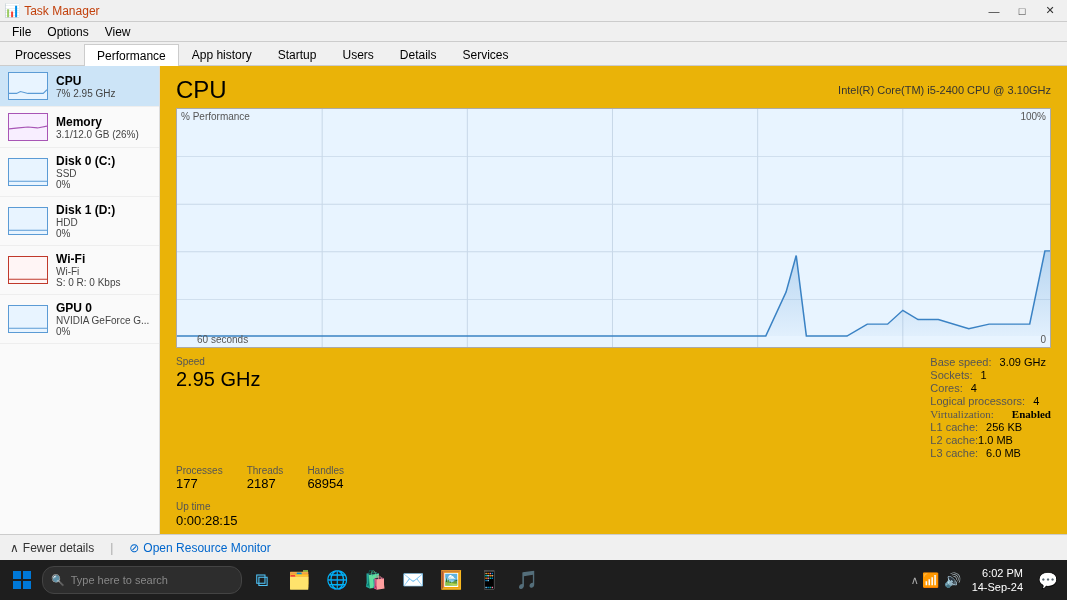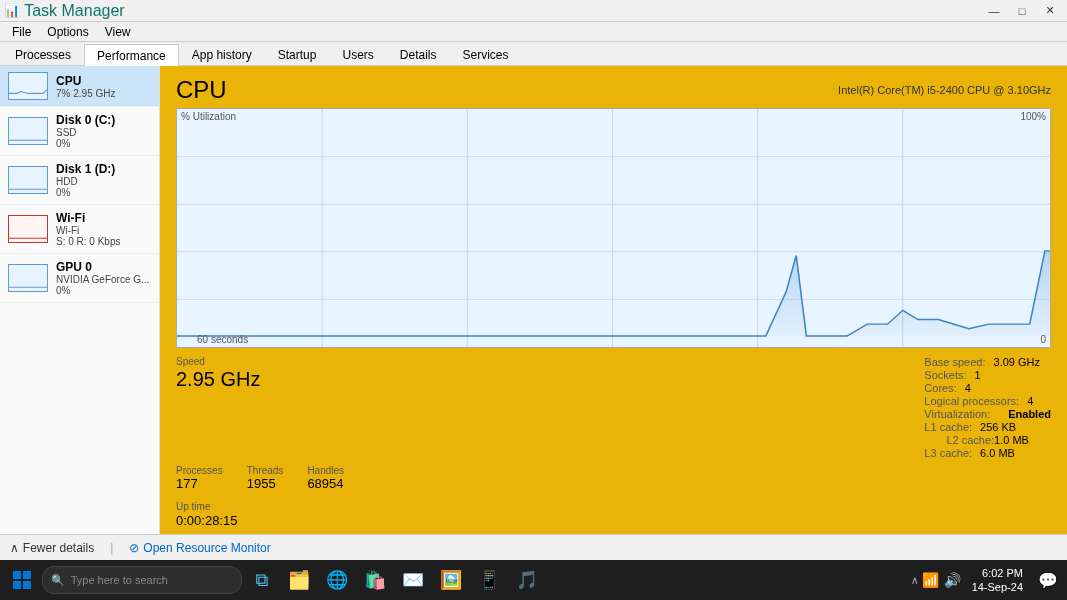--- a/index.html
+++ b/index.html
@@ -18,22 +18,22 @@
     .title-bar {
       background: #f0f0f0;
       height: 22px;
       display: flex;
       align-items: center;
       padding: 0 4px;
       border-bottom: 1px solid #ccc;
     }
     .title-bar-text {
       flex: 1;
-      font-size: 16px;
-      color: #0f766e;
+      font-size: 12px;
+      color: #c2410c;
     }
     .title-bar-controls {
       display: flex;
       gap: 2px;
     }
     .title-btn {
       width: 26px;
       height: 18px;
       border: none;
       background: transparent;
@@ -400,20 +400,32 @@
           <rect width="40" height="28" fill="#e8f4ff"></rect>
           <polyline points="0,22 8,22 12,20 16,21 20,22 24,22 28,22 32,22 36,22 40,18" fill="none" stroke="#5b9bd5" stroke-width="1.2"></polyline>
         </svg>
       </div>
       <div class="sidebar-info">
         <div class="sidebar-title">CPU</div>
         <div class="sidebar-sub">7% 2.95 GHz</div>
       </div>
     </div>
 
+    <div class="sidebar-item">
+      <div class="sidebar-thumb thumb-mem">
+        <svg viewBox="0 0 40 28" preserveAspectRatio="none">
+          <rect width="40" height="28" fill="#f8eeff"></rect>
+          <polyline points="0,16 10,15 20,14 30,15 40,13" fill="none" stroke="#a855b5" stroke-width="1.2"></polyline>
+        </svg>
+      </div>
+      <div class="sidebar-info">
+        <div class="sidebar-title">Memory</div>
+        <div class="sidebar-sub">3.1/12.0 GB (26%)</div>
+      </div>
+    </div>
 
     <div class="sidebar-item">
       <div class="sidebar-thumb thumb-disk0">
         <svg viewBox="0 0 40 28" preserveAspectRatio="none">
           <rect width="40" height="28" fill="#e8f4ff"></rect>
           <polyline points="0,24 40,24" fill="none" stroke="#5b9bd5" stroke-width="1.2"></polyline>
         </svg>
       </div>
       <div class="sidebar-info">
         <div class="sidebar-title">Disk 0 (C:)</div>
@@ -463,21 +475,21 @@
   </div>
 
   <div class="right-panel">
 
     <div class="cpu-header">
       <div class="cpu-title">CPU</div>
       <div class="cpu-model">Intel(R) Core(TM) i5-2400 CPU @ 3.10GHz</div>
     </div>
 
     <div class="chart-container">
-      <span class="chart-label-top">% Utilization</span>
+      <span class="chart-label-top">% Performance</span>
       <span class="chart-label-top-right">100%</span>
       <span class="chart-label-bottom-left">60 seconds</span>
       <span class="chart-label-bottom-right">0</span>
       <svg class="chart-svg" viewBox="0 0 860 260" preserveAspectRatio="none">
 
         <rect width="860" height="260" fill="#e8f4ff"></rect>
 
         <line x1="0" y1="52" x2="860" y2="52" class="grid-line"></line>
         <line x1="0" y1="104" x2="860" y2="104" class="grid-line"></line>
         <line x1="0" y1="156" x2="860" y2="156" class="grid-line"></line>
@@ -517,47 +529,47 @@
           <span class="detail-value">1</span>
         </div>
         <div style="display:flex; gap:8px;">
           <span class="detail-label">Cores:</span>
           <span class="detail-value">4</span>
         </div>
         <div style="display:flex; gap:8px;">
           <span class="detail-label">Logical processors:</span>
           <span class="detail-value">4</span>
         </div>
-        <div style="display:flex; gap:18px;">
+        <div style="display:flex; gap:18px;font-family:Liberation Serif, serif;">
           <span class="detail-label">Virtualization:</span>
           <span class="detail-value bold">Enabled</span>
         </div>
         <div style="display:flex; gap:8px;">
           <span class="detail-label">L1 cache:</span>
           <span class="detail-value">256 KB</span>
         </div>
-        <div style="display:flex; justify-content:center;">
+        <div style="display:flex; ">
           <span class="detail-label">L2 cache:</span>
           <span class="detail-value">1.0 MB</span>
         </div>
         <div style="display:flex; gap:8px;">
           <span class="detail-label">L3 cache:</span>
           <span class="detail-value">6.0 MB</span>
         </div>
       </div>
     </div>
 
     <div style="display:flex; gap:24px; margin-bottom:4px;">
       <div class="stat-group">
         <span class="stat-label">Processes</span>
         <span class="stat-value-small">177</span>
       </div>
       <div class="stat-group">
         <span class="stat-label">Threads</span>
-        <span class="stat-value-small">1955</span>
+        <span class="stat-value-small">2187</span>
       </div>
       <div class="stat-group">
         <span class="stat-label">Handles</span>
         <span class="stat-value-small">68954</span>
       </div>
     </div>
 
     <div class="uptime-section">
       <span class="stat-label">Up time</span><br>
       <span class="stat-value-small">0:00:28:15</span>

